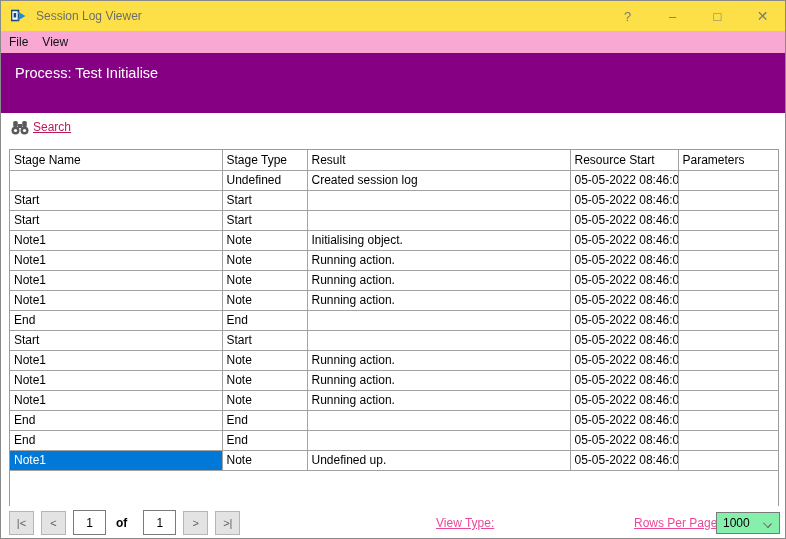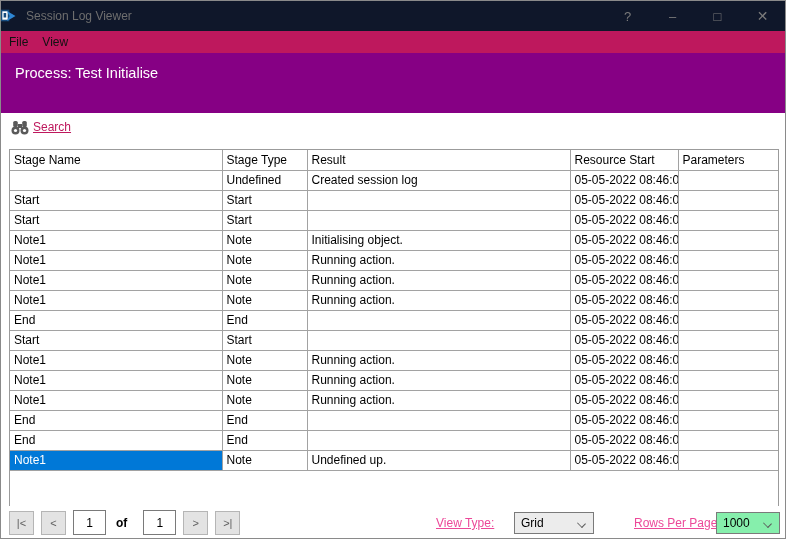--- a/index.html
+++ b/index.html
@@ -9,31 +9,31 @@
     background: #ffffff;
     position: relative;
     border: 1px solid #8a8a8a;
     overflow: hidden;
     font-size: 12px;
     color: #000;
   }
   
   .titlebar {
     height: 30px; display: flex; align-items: center;
-    background: #0f172a; padding-left: 0;
+    background: #fde047; padding-left: 10px;
   }
   .app-icon { width: 17px; height: 16px; margin-right: 8px; flex: 0 0 auto; }
   .title-text { color: #6e6e6e; font-size: 12px; flex: 1 1 auto; }
   .win-btn {
     width: 45px; height: 30px; display: flex; align-items: center; justify-content: center;
     color: #7a7a7a; font-size: 13px; cursor: default;
   }
   .win-btn.close { font-size: 14px; }
   
-  .menubar { height: 22px; display: flex; align-items: center; padding-left: 8px; background: #be185d; }
+  .menubar { height: 22px; display: flex; align-items: center; padding-left: 8px; background: #f9a8d4; }
   .menu-item { padding: 3px 9px 4px 0px; margin-right: 5px; color: #111; }
   
   .banner {
     height: 60px; background: var(--banner, #860084); color: #fff;
     padding: 9px 0 16px 14px; line-height: 23px; font-size: 14.5px;
   }
   
   .searchrow { height: 28px; display: flex; align-items: center; padding-left: 10px; }
   .search-link { display: inline-flex; align-items: center; cursor: pointer; }
   .binocs { width: 18px; height: 15px; margin-right: 4px; }
@@ -254,23 +254,19 @@
     <div class="pg-btn">|&lt;</div>
     <div class="pg-btn">&lt;</div>
     <input class="pg-input" value="1" style="">
     <span class="pg-of">of</span>
     <input class="pg-input" value="1" style="">
     <div class="pg-btn">&gt;</div>
     <div class="pg-btn">&gt;|</div>
   </div>
 
   <span class="foot-label lbl-viewtype">View Type:</span>
-  <div class="combo combo-viewtype">
-    <span>Grid</span>
-    <span class="chev"></span>
-  </div>
 
   <span class="foot-label lbl-rpp">Rows Per Page:</span>
   <div class="combo combo-rpp">
     <span>1000</span>
     <span class="chev"></span>
   </div>
 </div>
 
 </body></html>

